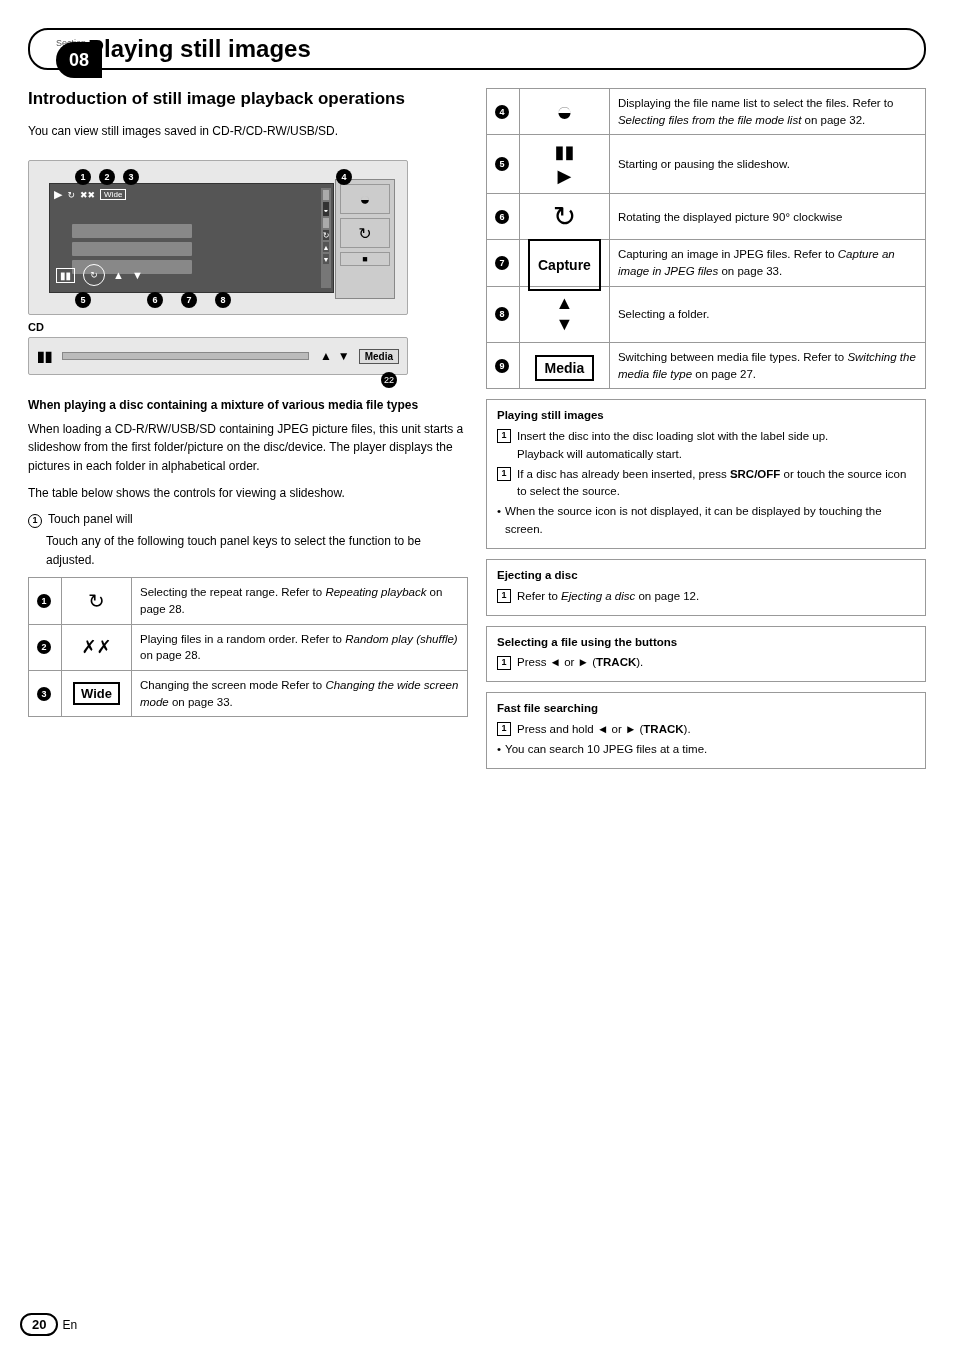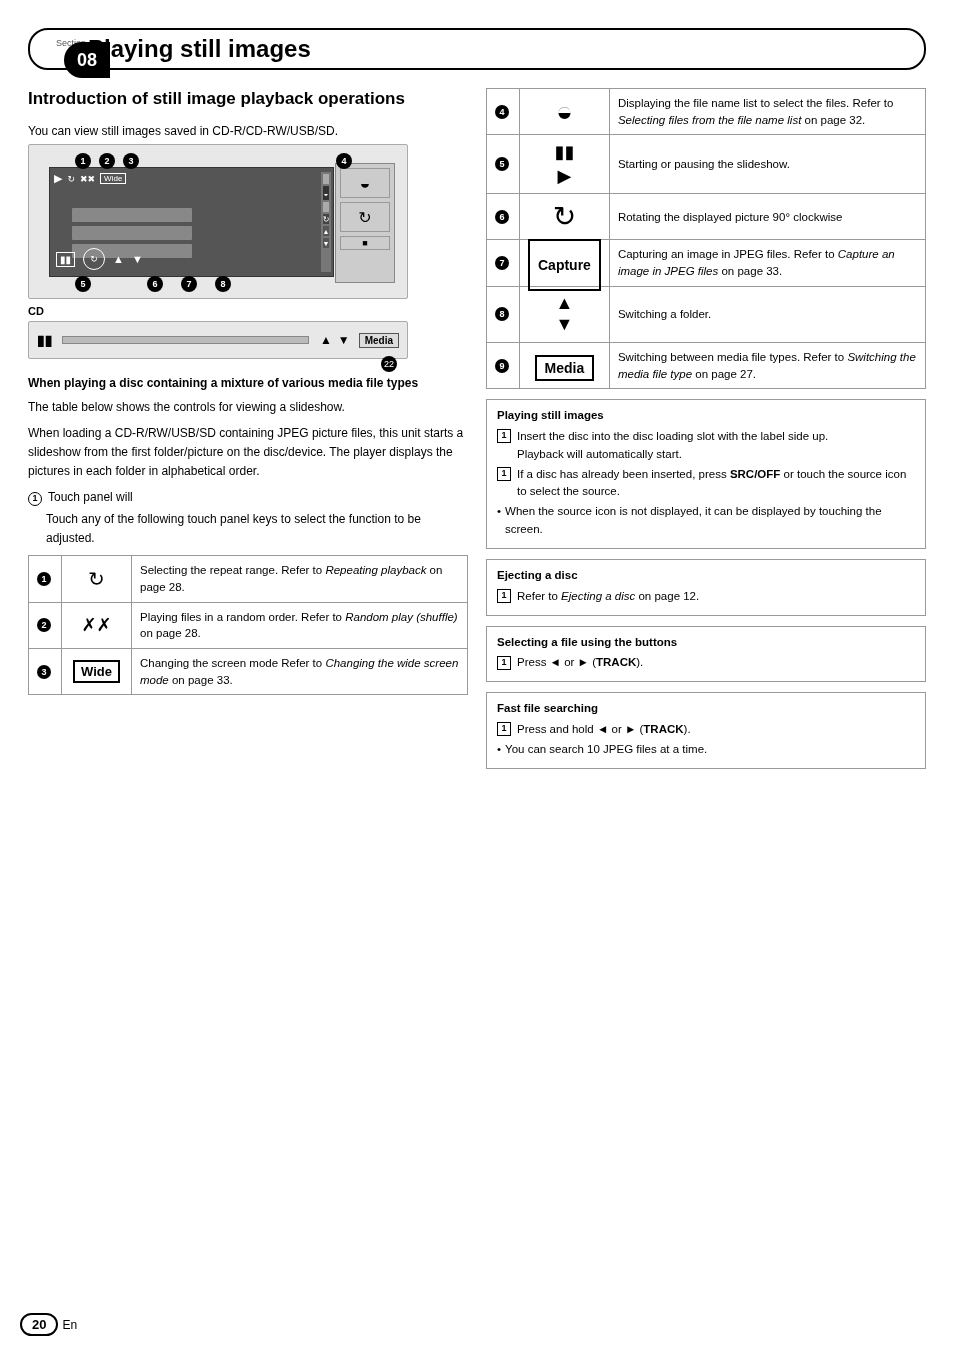--- a/index.html
+++ b/index.html
@@ -31,21 +31,21 @@
       color: #fff;
       font-size: 18px;
       font-weight: bold;
       width: 46px;
       height: 36px;
       display: flex;
       align-items: center;
       justify-content: center;
       border-radius: 18px 0 0 18px;
       position: absolute;
-      left: 36px;
+      left: 28px;
       top: 14px;
     }
     .header-wrap {
       position: relative;
       margin-bottom: 18px;
     }
     .header-outer {
       border: 2px solid #000;
       border-radius: 20px;
       display: flex;
@@ -69,21 +69,21 @@
 
     
     .intro-heading {
       font-size: 17px;
       font-weight: bold;
       line-height: 1.3;
       margin-bottom: 12px;
     }
     .intro-text {
       font-size: 12px;
-      margin-bottom: 4px;
+      margin-bottom: 20px;
       line-height: 1.5;
     }
 
     
     .device-diagram {
       border: 1px solid #aaa;
       background: #e8e8e8;
       width: 380px;
       height: 155px;
       position: relative;
@@ -493,24 +493,24 @@
 
       <div class="cd-diagram">
         <span class="cd-pause-icon">▮▮</span>
         <div class="cd-bar"></div>
         <span class="cd-arrow">▲</span>
         <span class="cd-arrow">▼</span>
         <span class="cd-media-btn">Media</span>
         <div class="cd-bubble">22</div>
       </div>
 
-      <div style="margin-top:16px;margin-bottom:8px;">
+      <div style="margin-top:22px;margin-bottom:8px;">
         <p class="note-bold">When playing a disc containing a mixture of various media file types</p>
+        <p class="body-text">When loading a CD-R/RW/USB/SD containing JPEG picture files, this unit starts a slideshow from the first folder/picture on the disc/device. The player displays the pictures in each folder in alphabetical order.</p>
         <p class="body-text">The table below shows the controls for viewing a slideshow.</p>
-        <p class="body-text">When loading a CD-R/RW/USB/SD containing JPEG picture files, this unit starts a slideshow from the first folder/picture on the disc/device. The player displays the pictures in each folder in alphabetical order.</p>
         <div class="list-item">
           <span class="list-marker">
             <span class="circle-num">1</span>
           </span>
           <span>Touch panel will</span>
         </div>
         <div style="padding-left:18px;">
           <p class="body-text">Touch any of the following touch panel keys to select the function to be adjusted.</p>
         </div>
       </div>
@@ -560,21 +560,21 @@
       <table class="right-table">
         <tbody>
           <tr>
             <td class="right-num">
               <span class="diag-num">4</span>
             </td>
             <td class="right-icon-cell">
               <span class="icon-file-select">◒</span>
             </td>
             <td class="right-desc">
-              Displaying the file name list to select the files. Refer to <em>Selecting files from the file name list</em> on page 32.
+              Displaying the file name list to select the files. Refer to <em>Selecting files from the file mode list</em> on page 32.
             </td>
           </tr>
           <tr>
             <td class="right-num">
               <span class="diag-num">5</span>
             </td>
             <td class="right-icon-cell">
               <div class="icon-pause-play">
                 <span>▮▮</span>
                 <span>▶</span>
@@ -610,21 +610,21 @@
             <td class="right-num">
               <span class="diag-num">8</span>
             </td>
             <td class="right-icon-cell">
               <div class="icon-arrows">
                 <span>▲</span>
                 <span>▼</span>
               </div>
             </td>
             <td class="right-desc">
-              Switching a folder.
+              Selecting a folder.
             </td>
           </tr>
           <tr>
             <td class="right-num">
               <span class="diag-num">9</span>
             </td>
             <td class="right-icon-cell">
               <span class="icon-media">Media</span>
             </td>
             <td class="right-desc">

